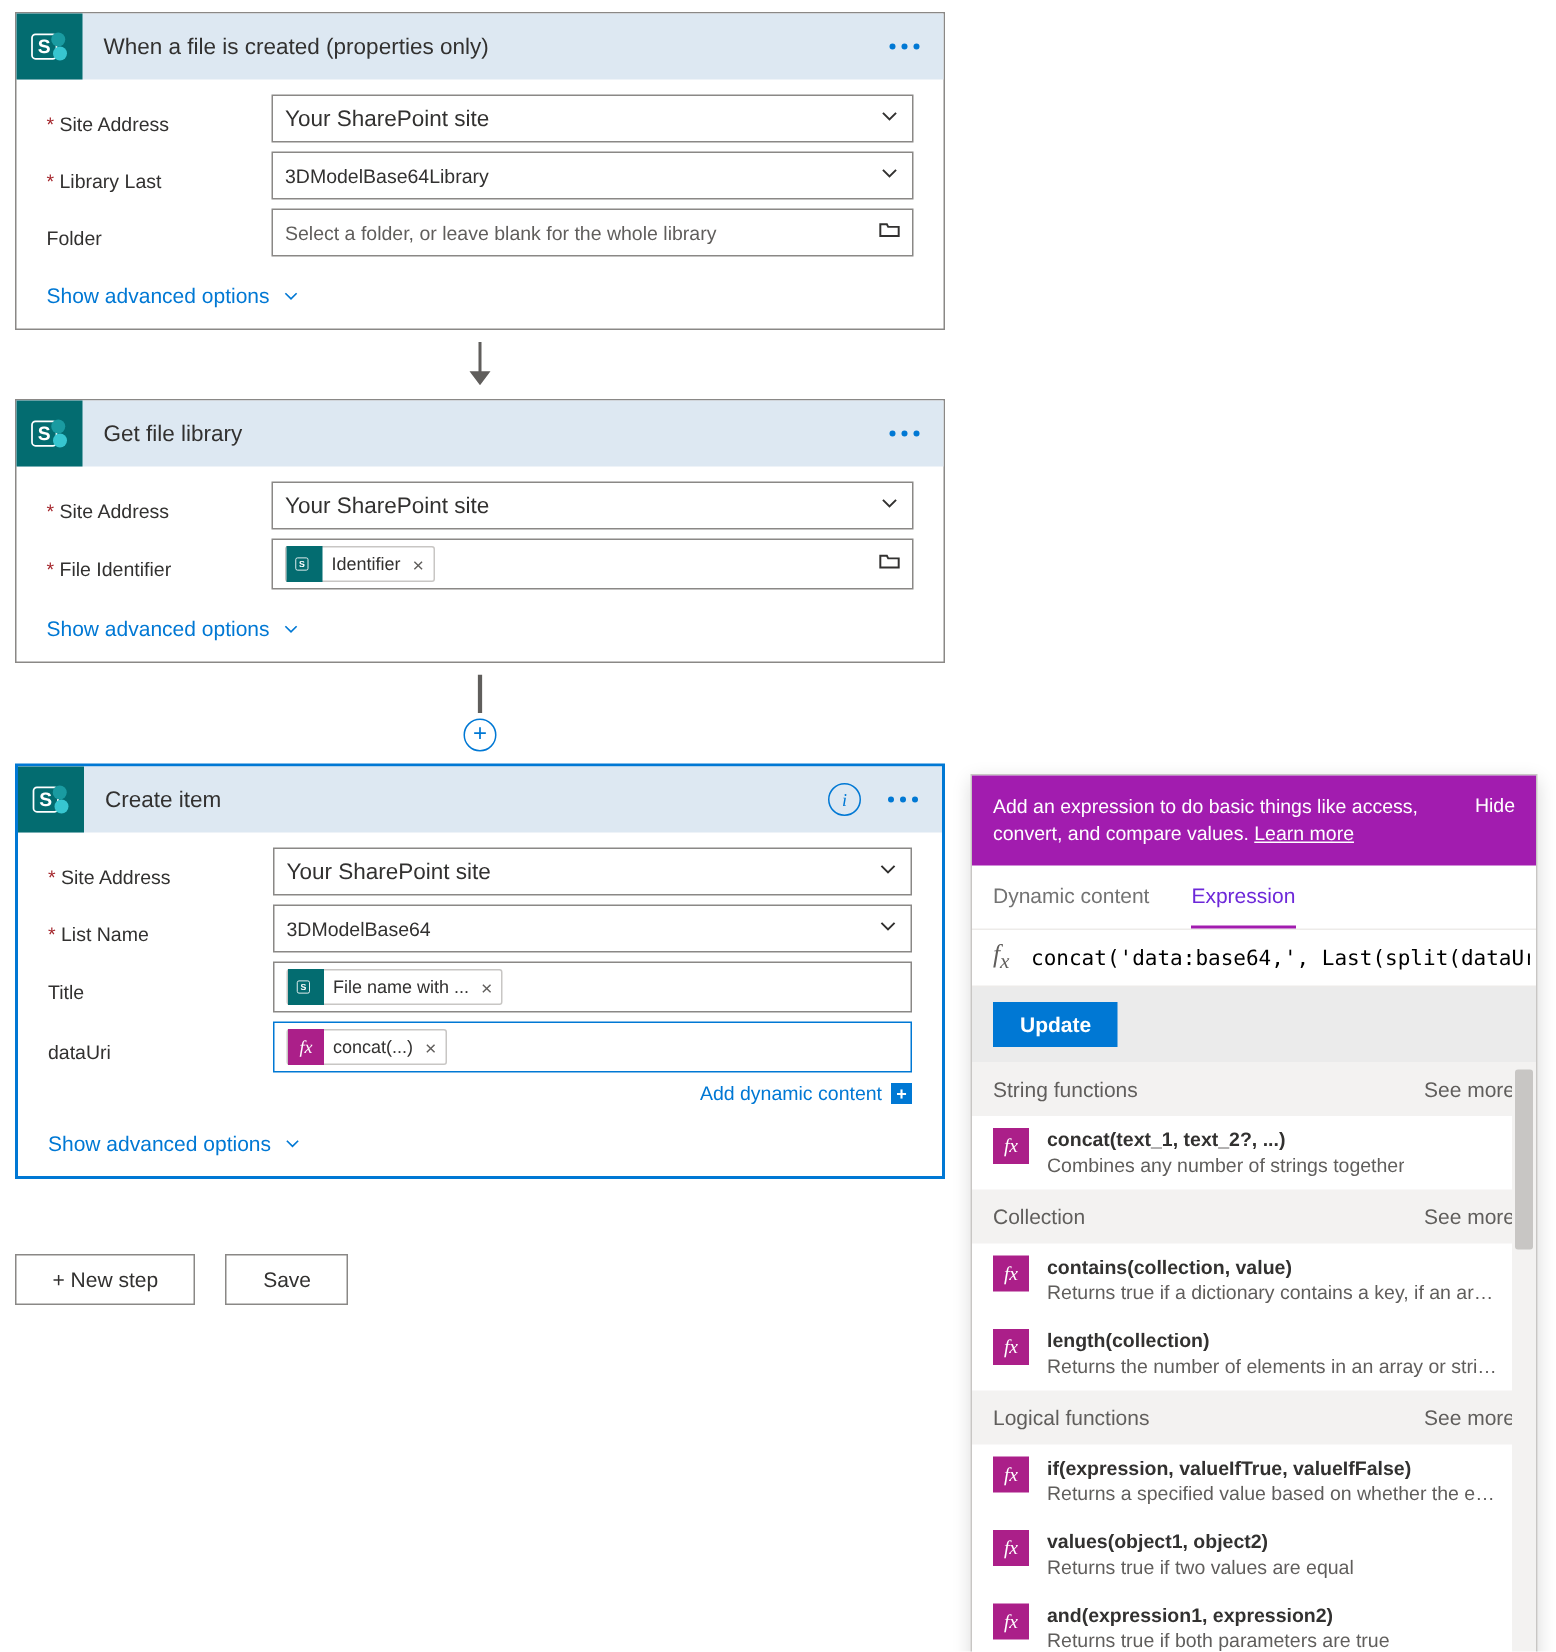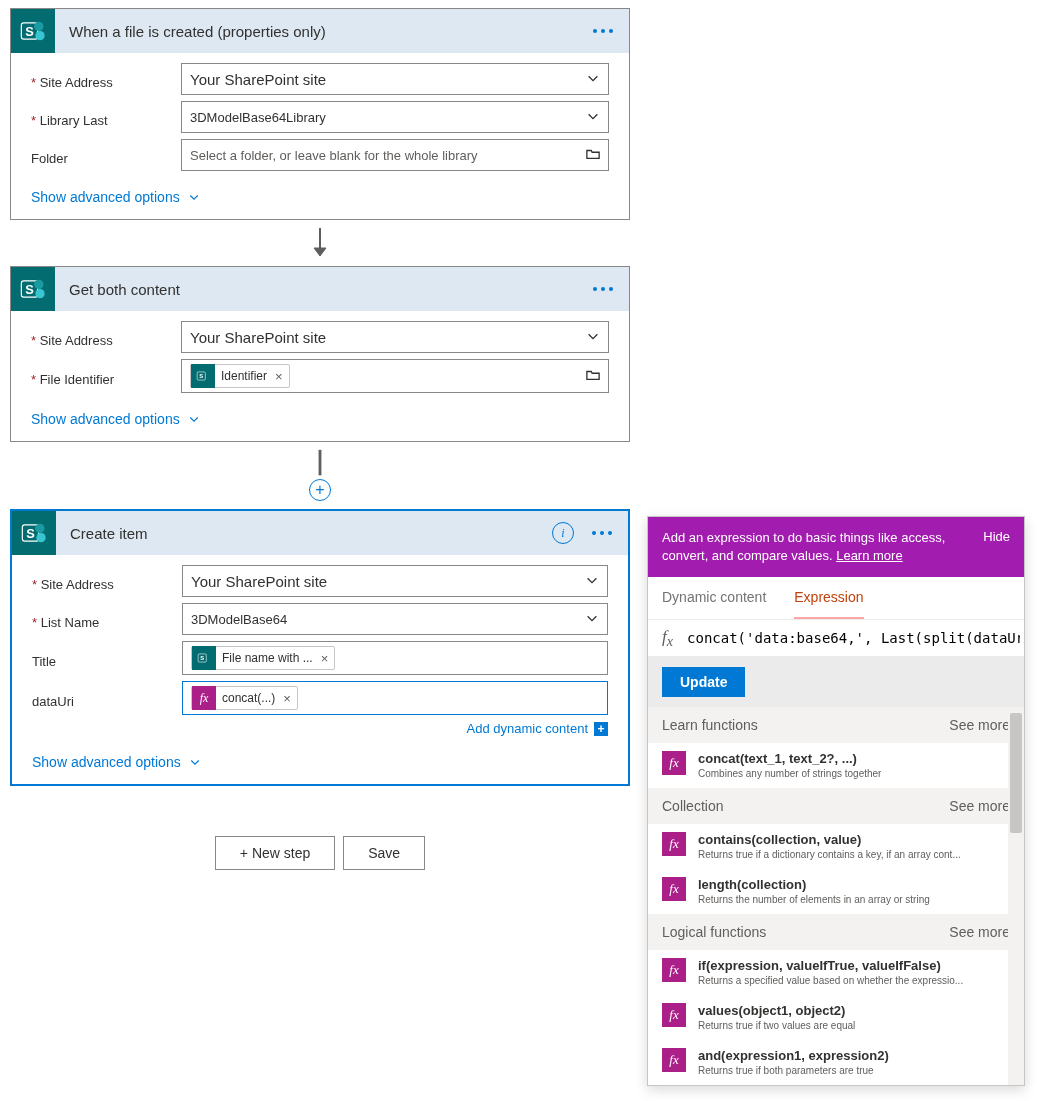--- a/index.html
+++ b/index.html
@@ -28,42 +28,42 @@
   .arrow-down svg { width:34px;height:32px; stroke:#605e5c; fill:#605e5c; }
   .plus-circle { width:22px;height:22px;border:1.5px solid #0078d4;border-radius:50%;display:flex;align-items:center;justify-content:center;color:#0078d4;font-size:16px;background:#fff;margin:-1px auto 8px auto;position:relative;z-index:2; }
   .token { display:inline-flex;align-items:center;background:#fff;border:1px solid #c8c6c4;border-radius:2px;height:24px;font-size:12px;padding-right:6px;margin:2px 0; }
   .token-icon { width:24px;height:24px;display:flex;align-items:center;justify-content:center;color:#fff;font-size:12px;margin-right:6px; }
   .token-icon.sp { background:#036c70; }
   .token-icon.fx { background:#ab1f89;font-style:italic;font-family:Georgia,serif; }
   .token-x { margin-left:8px;color:#605e5c;font-size:13px; }
   .field-input.with-token { padding:2px 8px; height:auto; min-height:32px; }
   .add-dyn { text-align:right; color:#0078d4; font-size:13px; margin-top:4px; display:flex;justify-content:flex-end;align-items:center;gap:6px; }
   .add-dyn-icon{ width:14px;height:14px;background:#0078d4;color:#fff;display:flex;align-items:center;justify-content:center;font-size:12px;font-weight:bold; }
-  .footer-btns { display:flex;justify-content:center;gap:8px;margin-top:50px; }
+  .footer-btns { display:flex;gap:20px;margin-top:50px; }
   .btn { border:1px solid #8a8886;background:#fff;padding:8px 24px;font-size:14px;color:#323130;cursor:pointer; }
   
   .expr-panel { position:absolute; left:647px; top:516px; width:378px; border:1px solid #c8c6c4; background:#fff; box-shadow:0 4px 12px rgba(0,0,0,0.15); }
   .expr-head { background:#a21caf;color:#fff;padding:12px 14px;font-size:13px;display:flex; }
   .expr-head .txt{flex:1;line-height:1.4;}
   .expr-head a{color:#fff;}
   .hide-btn{color:#fff;font-size:13px;padding-left:10px;}
   .tabs { display:flex;border-bottom:1px solid #edebe9;padding:0 14px; }
   .tab { padding:12px 0;margin-right:28px;font-size:14px;color:#737373;cursor:pointer; }
-  .tab.active { color:#c2410c;border-bottom:2px solid #fca5a5;font-weight:400; }
+  .tab.active { color:#6d28d9;border-bottom:2px solid #a21caf;font-weight:400; }
   .expr-row{display:flex;align-items:center;border-bottom:1px solid #edebe9;padding:6px 4px 6px 14px;}
   .fx-badge{font-style:italic;font-family:Georgia,serif;color:#605e5c;font-size:17px;margin-right:14px;}
   .expr-input{flex:1;border:none;font-family:Consolas,monospace;font-size:14px;outline:none;padding:4px 0;white-space:nowrap;overflow:hidden;}
   .update-bar{background:#ebebeb;padding:10px 14px;}
   .btn-primary{background:#0078d4;color:#fff;border:none;padding:7px 18px;font-size:14px;cursor:pointer;font-weight:bold;}
   .section-head{background:#f3f2f1;padding:10px 14px;display:flex;color:#605e5c;font-size:14px;}
   .section-head .more{margin-left:auto;}
   .fn-row{display:flex;padding:8px 14px;border-bottom:1px solid #fff;align-items:flex-start;}
   .fn-icon{width:24px;height:24px;background:#ab1f89;color:#fff;font-style:italic;font-family:Georgia,serif;display:flex;align-items:center;justify-content:center;margin-right:12px;flex-shrink:0;font-size:13px;}
   .fn-name{font-weight:600;font-size:13px;}
-  .fn-desc{color:#605e5c;font-size:10px;margin-top:2px;white-space:nowrap;overflow:hidden;text-overflow:ellipsis;max-width:300px;}
+  .fn-desc{color:#605e5c;font-size:13px;margin-top:2px;white-space:nowrap;overflow:hidden;text-overflow:ellipsis;max-width:300px;}
   .scroll-track{position:absolute;right:0;top:665px;width:16px;bottom:0;background:#f3f2f1;}
   .scroll-thumb{position:absolute;right:2px;top:0;width:12px;height:120px;background:#c8c6c4;border-radius:2px;}
 </style>
 </head>
 <body>
 
 <div class="canvas">
 
   <div class="card">
     <div class="card-header">
@@ -129,21 +129,21 @@
   <div class="card">
     <div class="card-header">
       <div class="icon-sp">
         <svg viewBox="0 0 24 24">
             <rect x="2" y="5" width="14" height="14" rx="2" fill="#036c70" stroke="#fff" stroke-width="1"></rect>
             <text x="9" y="16" text-anchor="middle" fill="#fff" font-size="11" font-family="Arial" font-weight="bold">S</text>
             <circle cx="17" cy="8" r="4" fill="#1a9ba1"></circle>
             <circle cx="18" cy="16" r="4" fill="#37c6d0"></circle>
           </svg>
       </div>
-      <div class="card-title">Get both content</div>
+      <div class="card-title">Get file library</div>
       <div class="card-menu">
           <span class="dot"></span>
           <span class="dot"></span>
           <span class="dot"></span>
         </div>
     </div>
     <div class="card-body">
       <div class="field-row">
         <div class="field-label req">Site Address</div>
         <div class="field-input">
@@ -285,21 +285,21 @@
   </div>
   <div class="expr-row">
     <span class="fx-badge">f<sub>x</sub></span>
     <input class="expr-input" value="concat('data:base64,', Last(split(dataUri(" style="">
   </div>
   <div class="update-bar">
     <button class="btn-primary">Update</button>
   </div>
 
   <div class="section-head">
-    <span>Learn functions</span>
+    <span>String functions</span>
       <span class="more">See more</span>
   </div>
   <div class="fn-row">
     <div class="fn-icon">fx</div>
     <div>
         <div class="fn-name">concat(text_1, text_2?, ...)</div>
         <div class="fn-desc">Combines any number of strings together</div>
       </div>
   </div>
 

